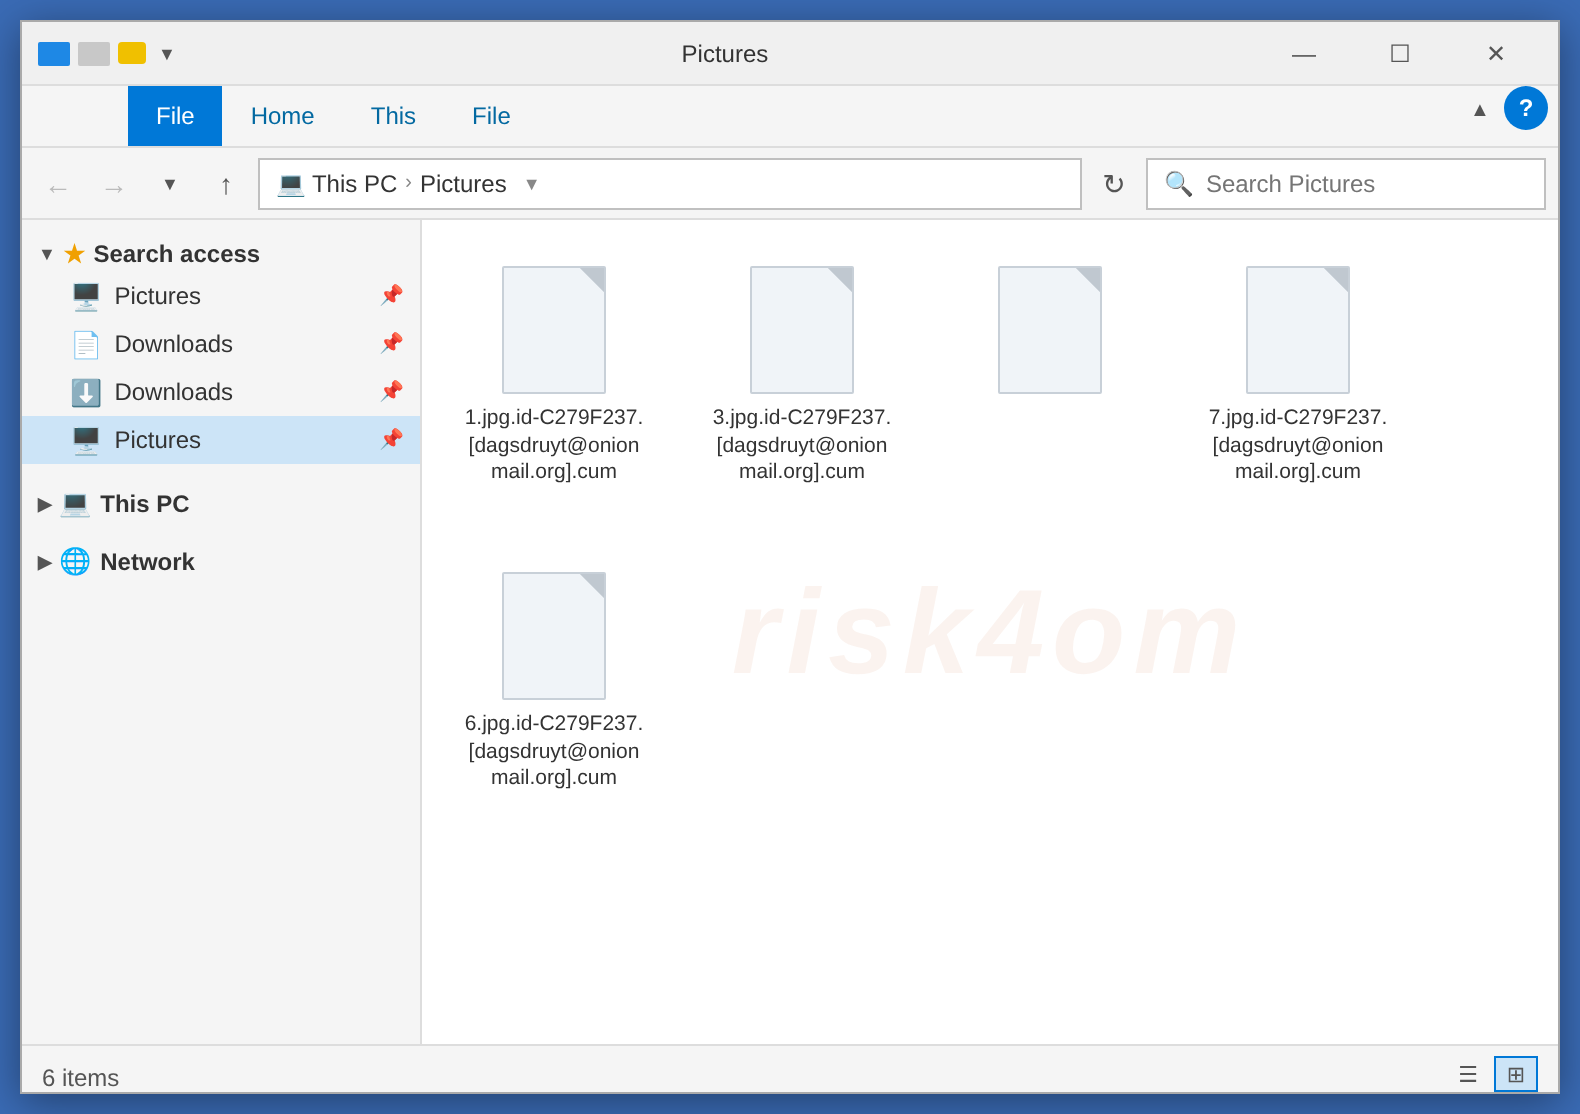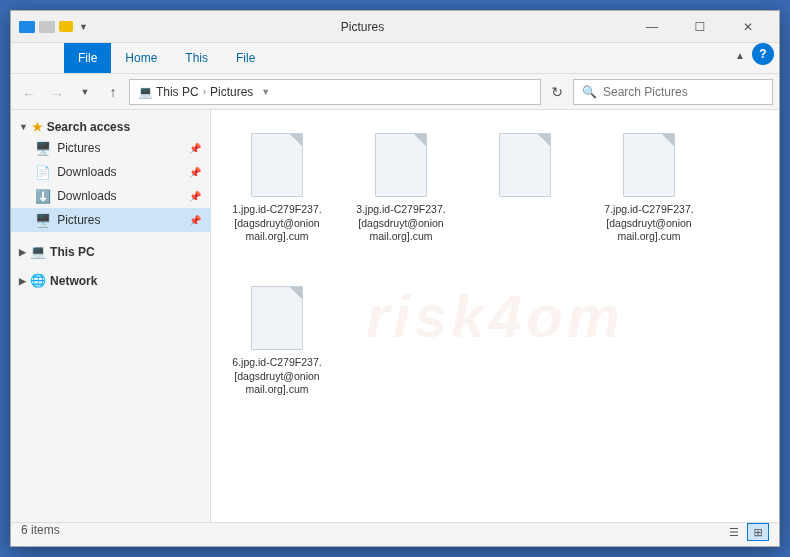--- a/index.html
+++ b/index.html
@@ -281,21 +281,21 @@
       margin-top: 2px;
       line-height: 1.3;
       word-break: break-all;
     }
     
     .status-bar {
       height: 24px;
       background: #f5f5f5;
       border-top: 1px solid #ddd;
       display: flex;
-      align-items: flex-start;
+      align-items: flex-end;
       padding: 0 10px;
       font-size: 12px;
       color: #555;
     }
     .status-spacer { flex: 1; }
     .view-btns {
       display: flex;
       gap: 2px;
     }
     .view-btn {

